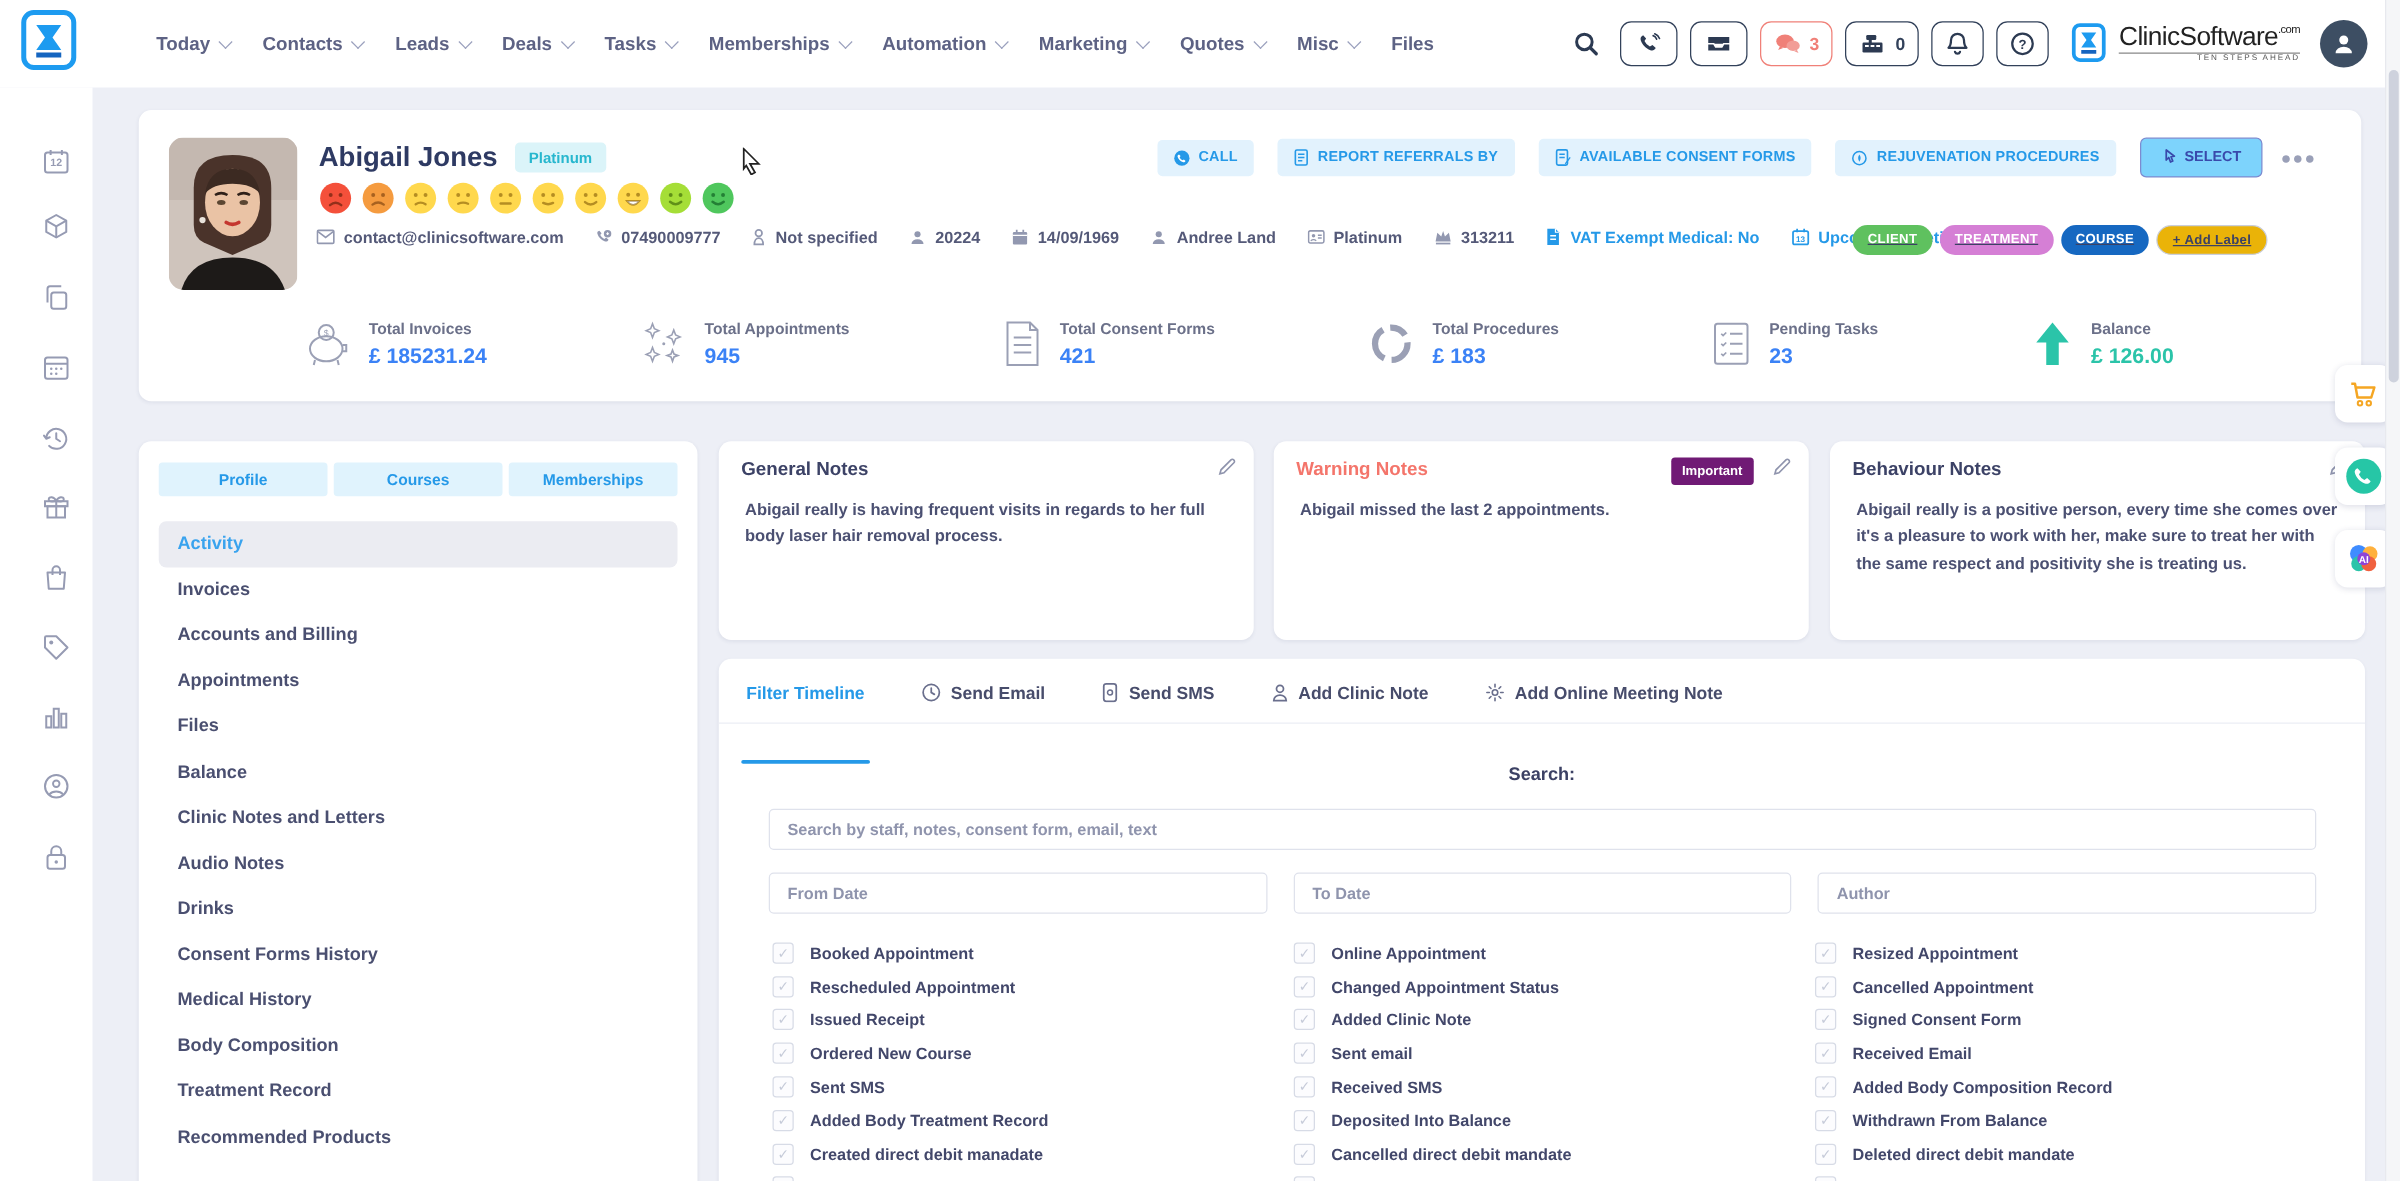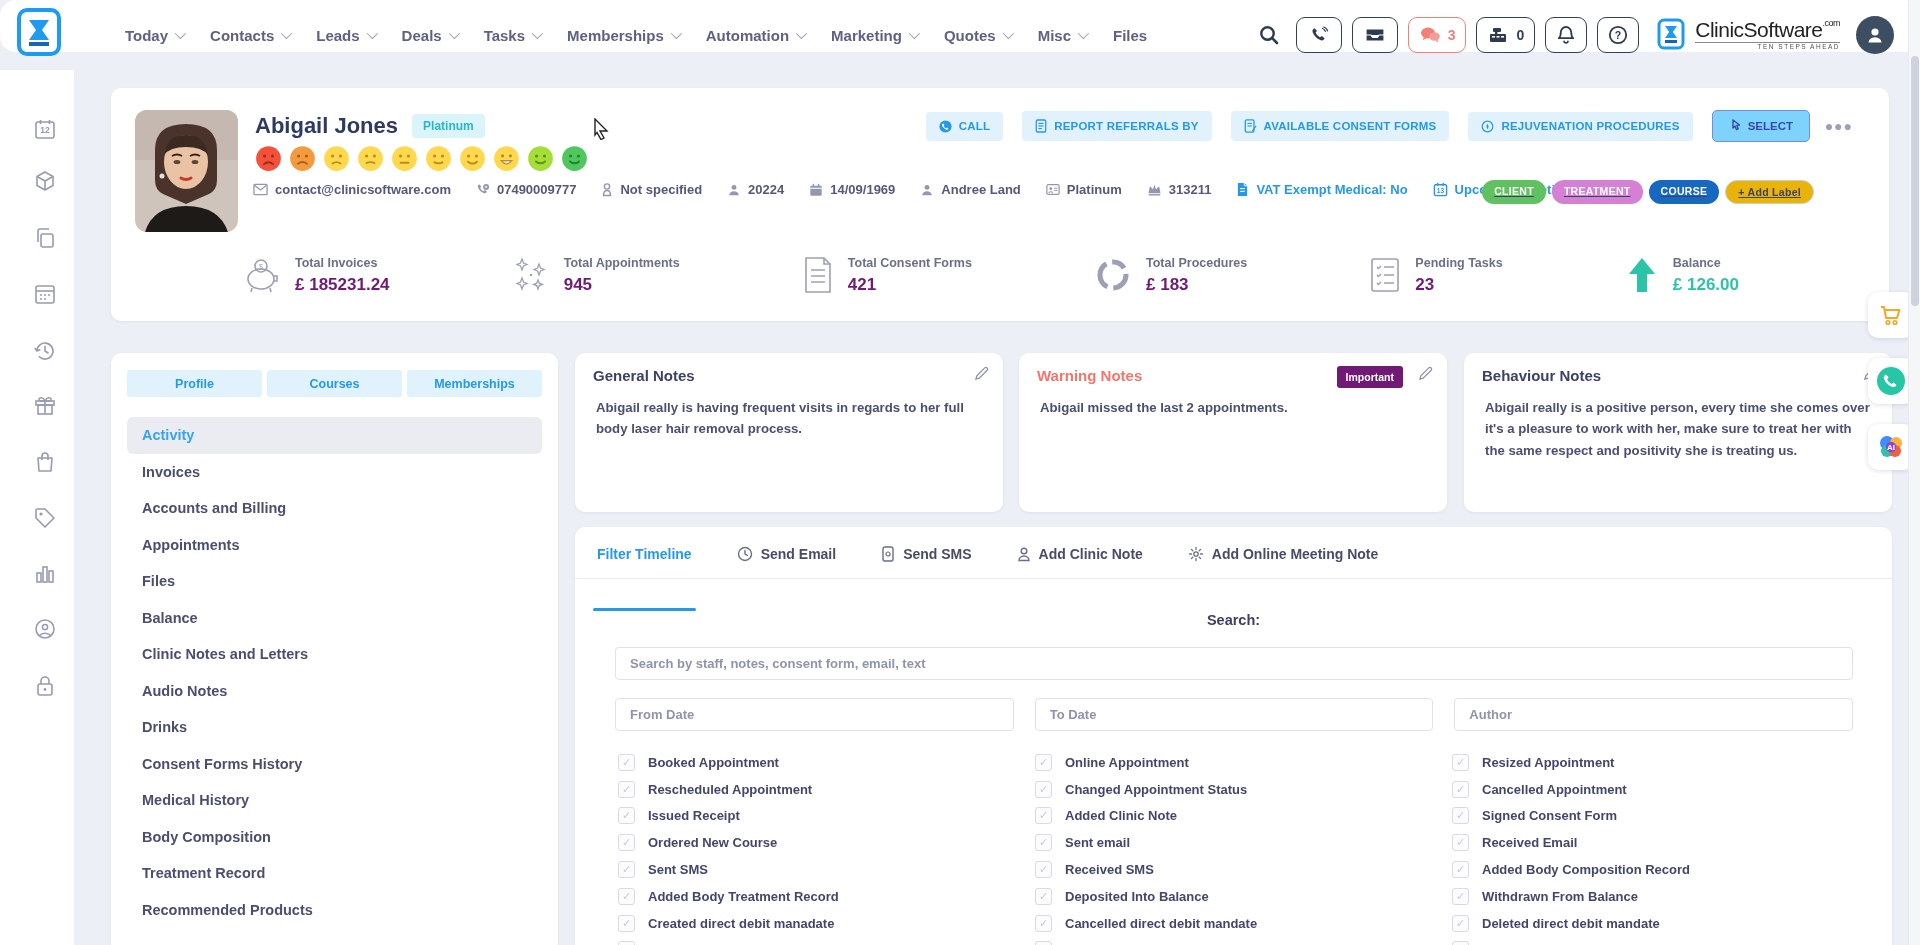--- a/index.html
+++ b/index.html
@@ -1,20 +1,20 @@
 <!DOCTYPE html>
 <html><head>
 <meta charset="utf-8">
 <style>
   * { margin:0; padding:0; box-sizing:border-box; }
   html,body { width:1920px; height:945px; overflow:hidden; }
   body { position:relative; background:#edeff6; font-family:"Liberation Sans", sans-serif; color:#3c4164; }
 
   
-  .topbar { position:absolute; left:0; top:0; width:1920px; height:52px; background:#fff; z-index:5;border-radius:16px; }
+  .topbar { position:absolute; left:0; top:0; width:1920px; height:70px; background:#fff; z-index:5; }
   .logo-mark { position:absolute; left:16px; top:6px; width:52px; height:56px; }
   .nav { position:absolute; left:125px; top:0; height:70px; display:flex; align-items:center; gap:27px; }
   .nav-item { display:flex; align-items:center; gap:7px; font-size:15px; font-weight:700; color:#5d6284; cursor:pointer; white-space:nowrap; }
   .nav-item .caret { width:8px; height:8px; border-right:1.6px solid #9aa0bd; border-bottom:1.6px solid #9aa0bd; transform:rotate(45deg) translateY(-2px); }
   .topbar-right { position:absolute; right:26px; top:0; height:70px; display:flex; align-items:center; gap:10px; }
   .tb-icon-btn { display:flex; align-items:center; justify-content:center; }
   .tb-box { height:36px; min-width:46px; padding:0 10px; border:1.7px solid #32415a; border-radius:9px; display:flex; align-items:center; justify-content:center; gap:7px; background:#fff; cursor:pointer; }
   .tb-box.salmon { border-color:#f08078; color:#f08078; }
   .tb-count { font-size:14px; font-weight:700; color:#32415a; }
   .tb-box.salmon .tb-count { color:#f08078; }
@@ -47,21 +47,21 @@
   .labels-row { position:absolute; right:75px; top:92px; display:flex; gap:6px;text-decoration:underline; }
   .pill { font-size:10.5px; font-weight:700; color:#fff; padding:5px 12px; border-radius:12px; letter-spacing:.3px; cursor:pointer; }
   .pill.add { background:#eab308; color:#3c4164; border:1px solid #c9cedb; }
   .actions { position:absolute; right:79px; top:22px; display:flex; align-items:center; gap:19px; }
   .act-btn { display:flex; align-items:center; gap:7px; background:#e2f2fd; color:#2599e8; font-size:11.5px; font-weight:700; padding:8px 13px; border-radius:4px; border:none; cursor:pointer; letter-spacing:.2px; }
   .select-btn { display:flex; align-items:center; gap:7px; background:#7dd3fc; color:#3949ab; font-size:11.5px; font-weight:700; padding:8px 16px; border-radius:5px; border:1.4px solid #7c8bd0; cursor:pointer; }
   .more-dots { position:absolute; right:36px; top:30px; color:#9aa0b8; font-size:14px; font-weight:700; letter-spacing:1px; cursor:pointer; }
   .stats { position:absolute; left:130px; right:150px; top:168px; display:flex; justify-content:space-between; }
   .stat { display:flex; align-items:flex-start; gap:14px; }
   .stat-label { font-size:12.5px; font-weight:600; color:#6b7089; margin-bottom:5px; }
-  .stat-value { font-size:17px; font-weight:800; color:#701a75; }
+  .stat-value { font-size:17px; font-weight:800; color:#3b82f6; }
   .stat.teal .stat-value { color:#2bc4a9; }
 
   
   .left-panel { left:111px; top:353px; width:447px; height:640px; padding:17px 16px; }
   .lp-tabs { display:flex; gap:5px; }
   .lp-tab { flex:1; background:#e0f3fd; color:#2599e8; font-size:12.5px; font-weight:700; height:27px; border-radius:3px; display:flex; align-items:center; justify-content:center; cursor:pointer; }
   .lp-list { margin-top:20px; }
   .lp-item { height:36.5px; display:flex; align-items:center; padding-left:15px; font-size:14.5px; font-weight:600; color:#4a4f70; border-radius:6px; cursor:pointer; }
   .lp-item.active { background:#ebecf2; color:#39a3ee; }
 

